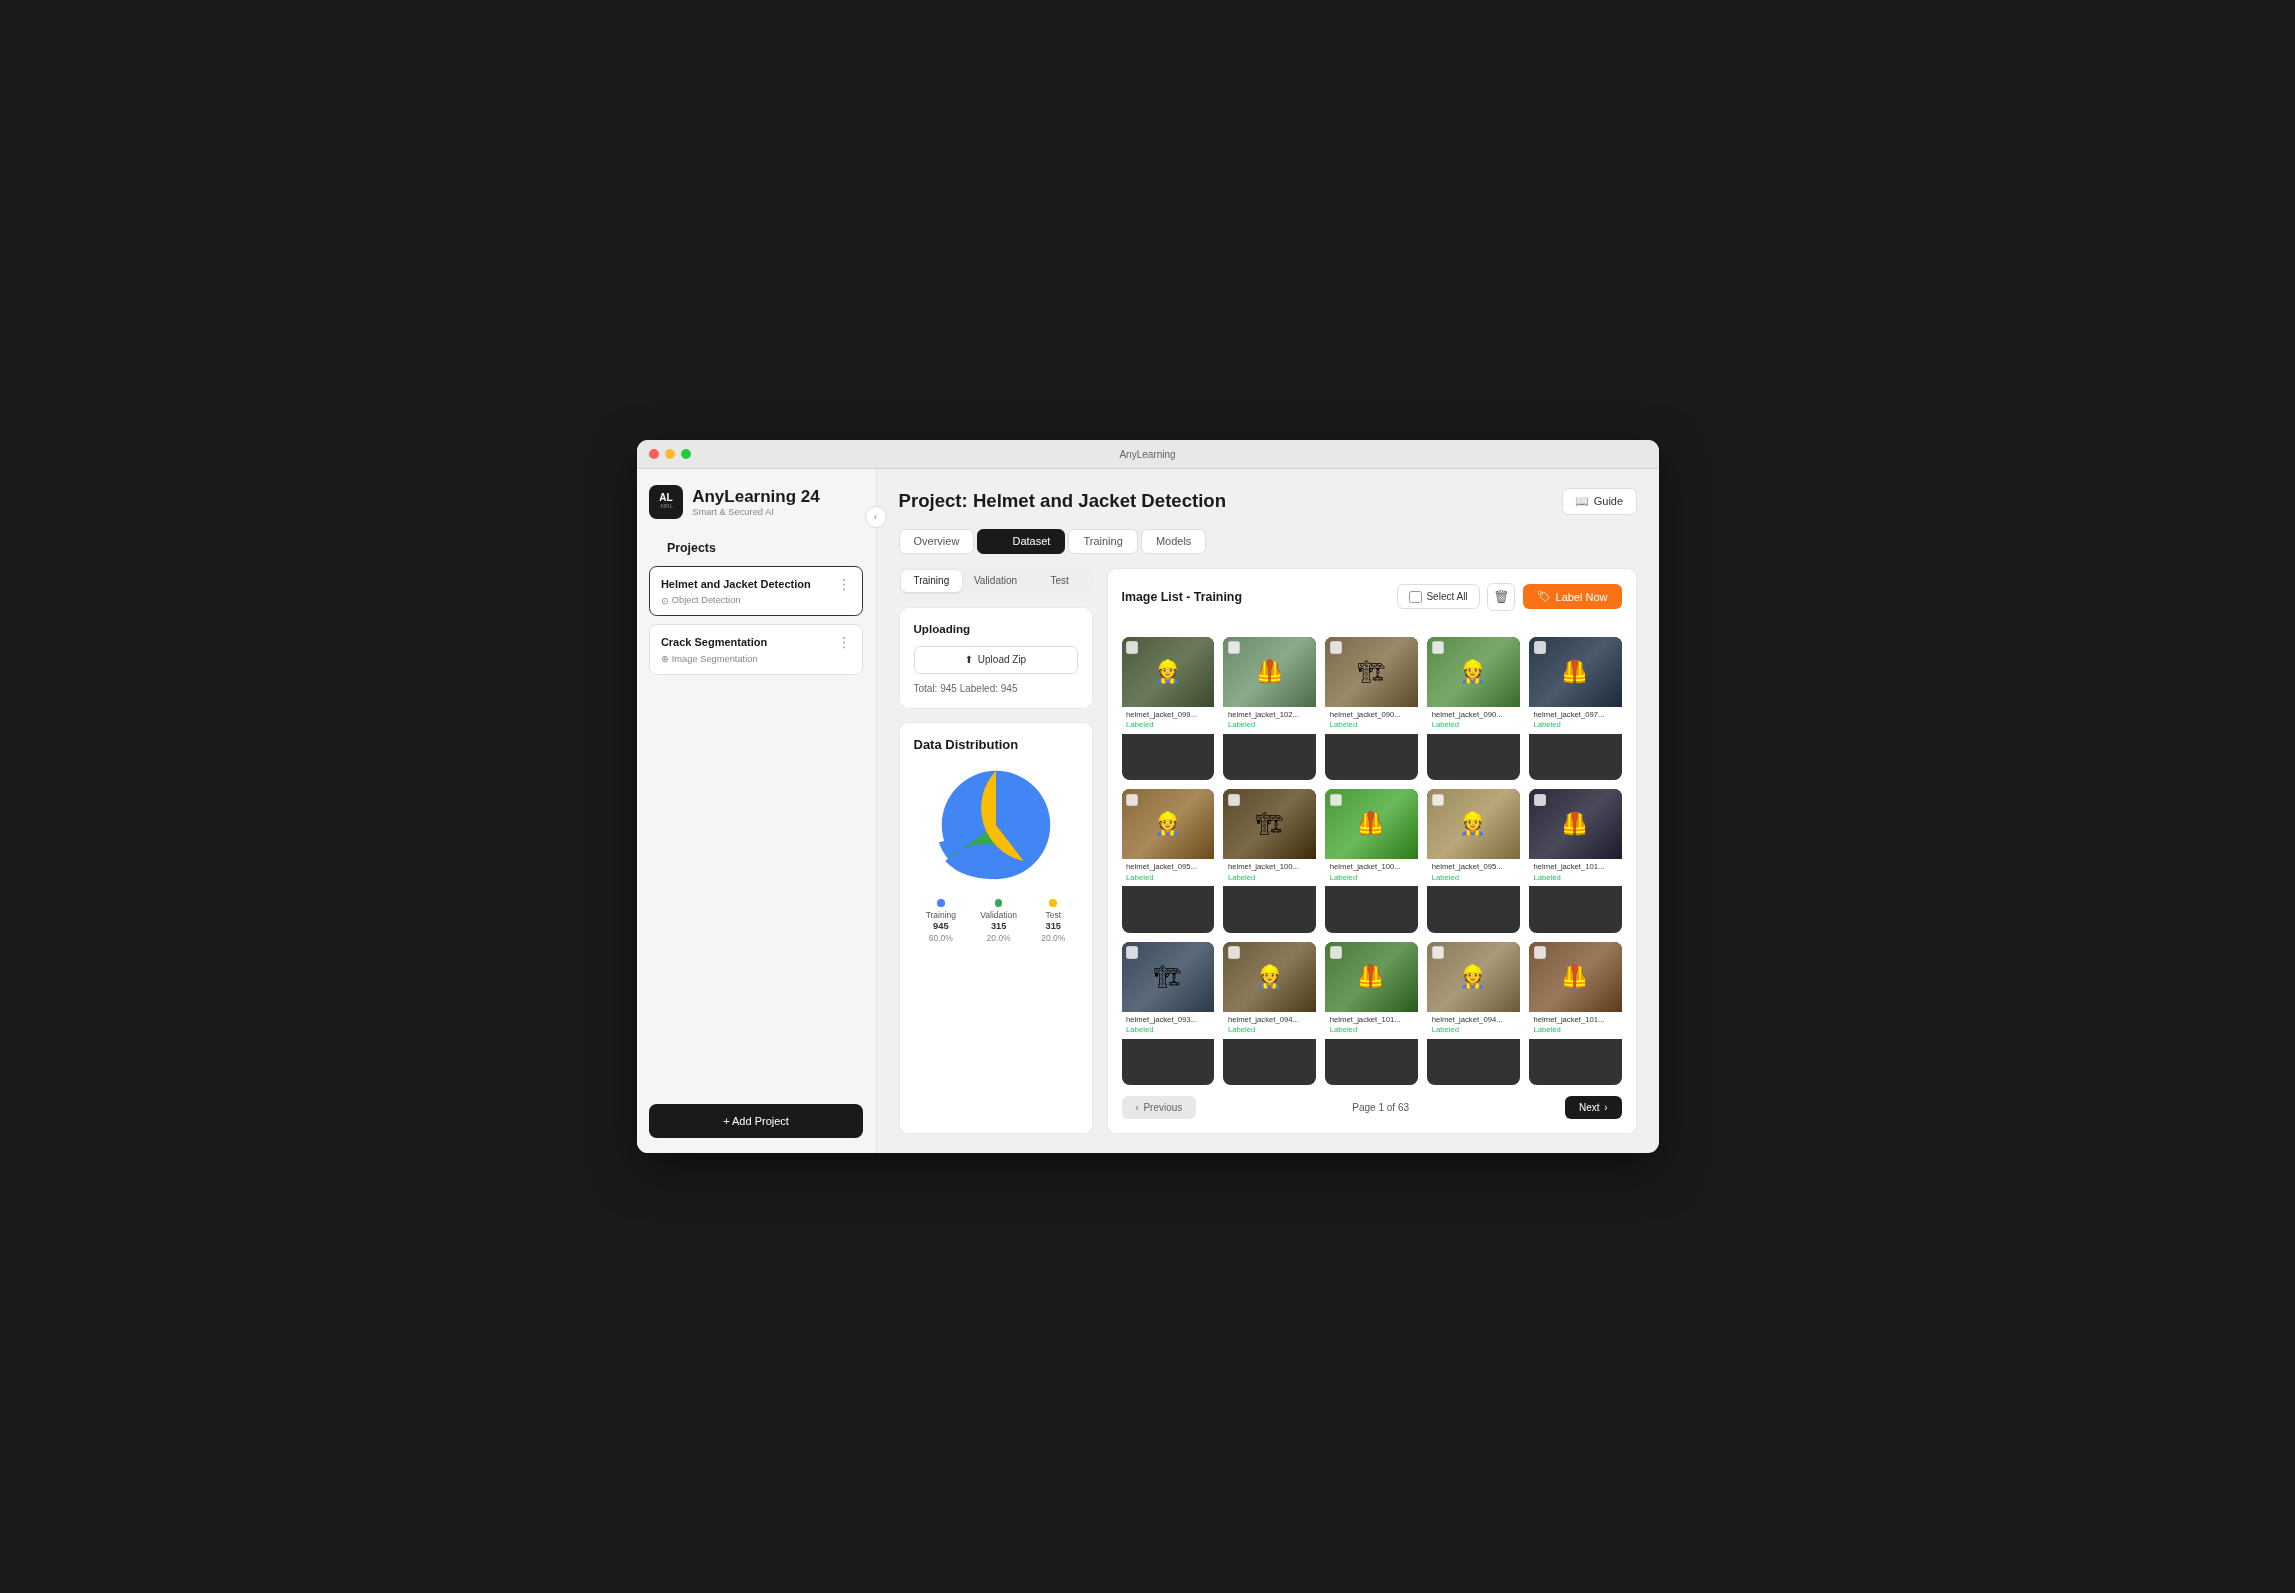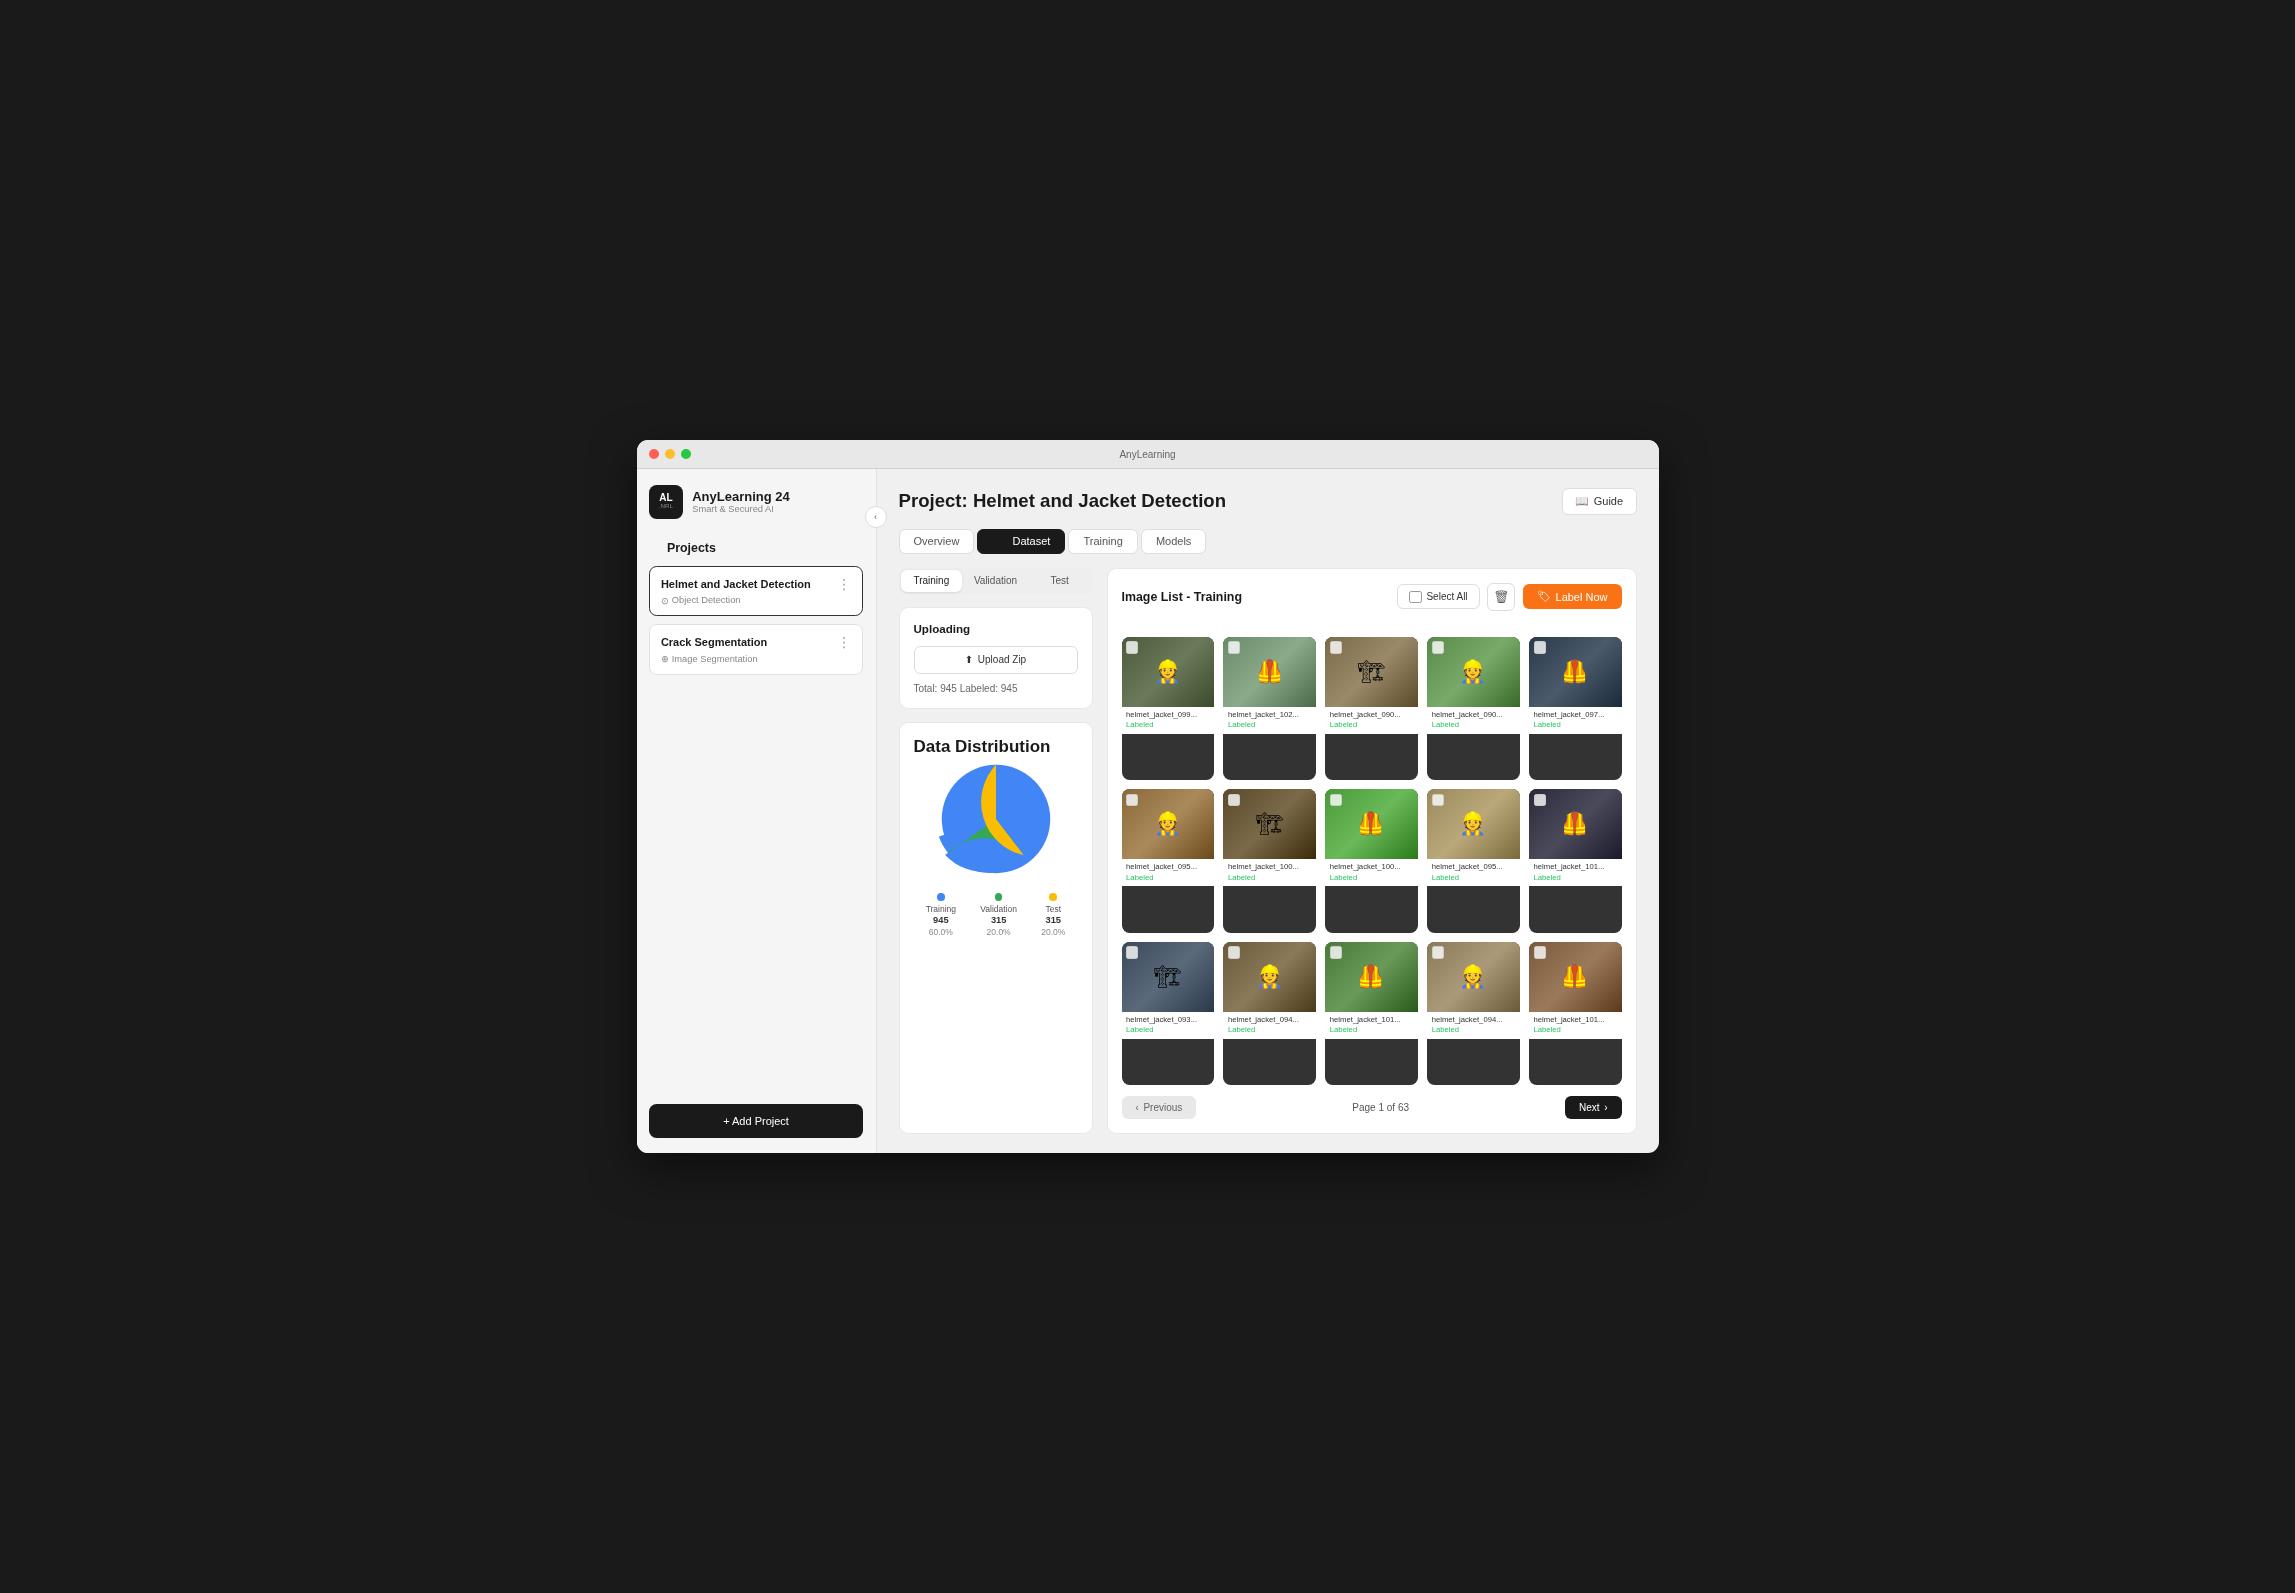--- a/index.html
+++ b/index.html
@@ -82,21 +82,21 @@
       color: white;
       font-size: 10px;
       font-weight: 700;
       line-height: 1;
     }
     .logo-nrl {
       color: #888;
       font-size: 6.2px;
       line-height: 1;
     }
-    .app-name { font-size: 13px; font-weight: 600; color: #1a1a1a; }
+    .app-name { font-size: 17px; font-weight: 600; color: #1a1a1a; }
     .app-sub { font-size: 9.3px; color: #888; }
     .collapse-btn {
       position: absolute;
       right: -11px;
       top: 37px;
       width: 22px;
       height: 22px;
       background: white;
       border: 0.8px solid #ddd;
       border-radius: 50%;
@@ -283,23 +283,24 @@
       color: #666;
     }
     .dist-card {
       background: white;
       border-radius: 9.3px;
       padding: 14px;
       border: 0.8px solid #e8e8e8;
       flex: 1;
     }
     .dist-title {
-      font-size: 17px;
+      font-size: 13px;
       font-weight: 600;
       color: #1a1a1a;
+      margin-bottom: 11px;
     }
     .pie-container {
       display: flex;
       justify-content: center;
       margin-bottom: 12.4px;
     }
     .pie-svg { width: 124px; height: 124px; }
     .dist-legend {
       display: flex;
       justify-content: space-around;

